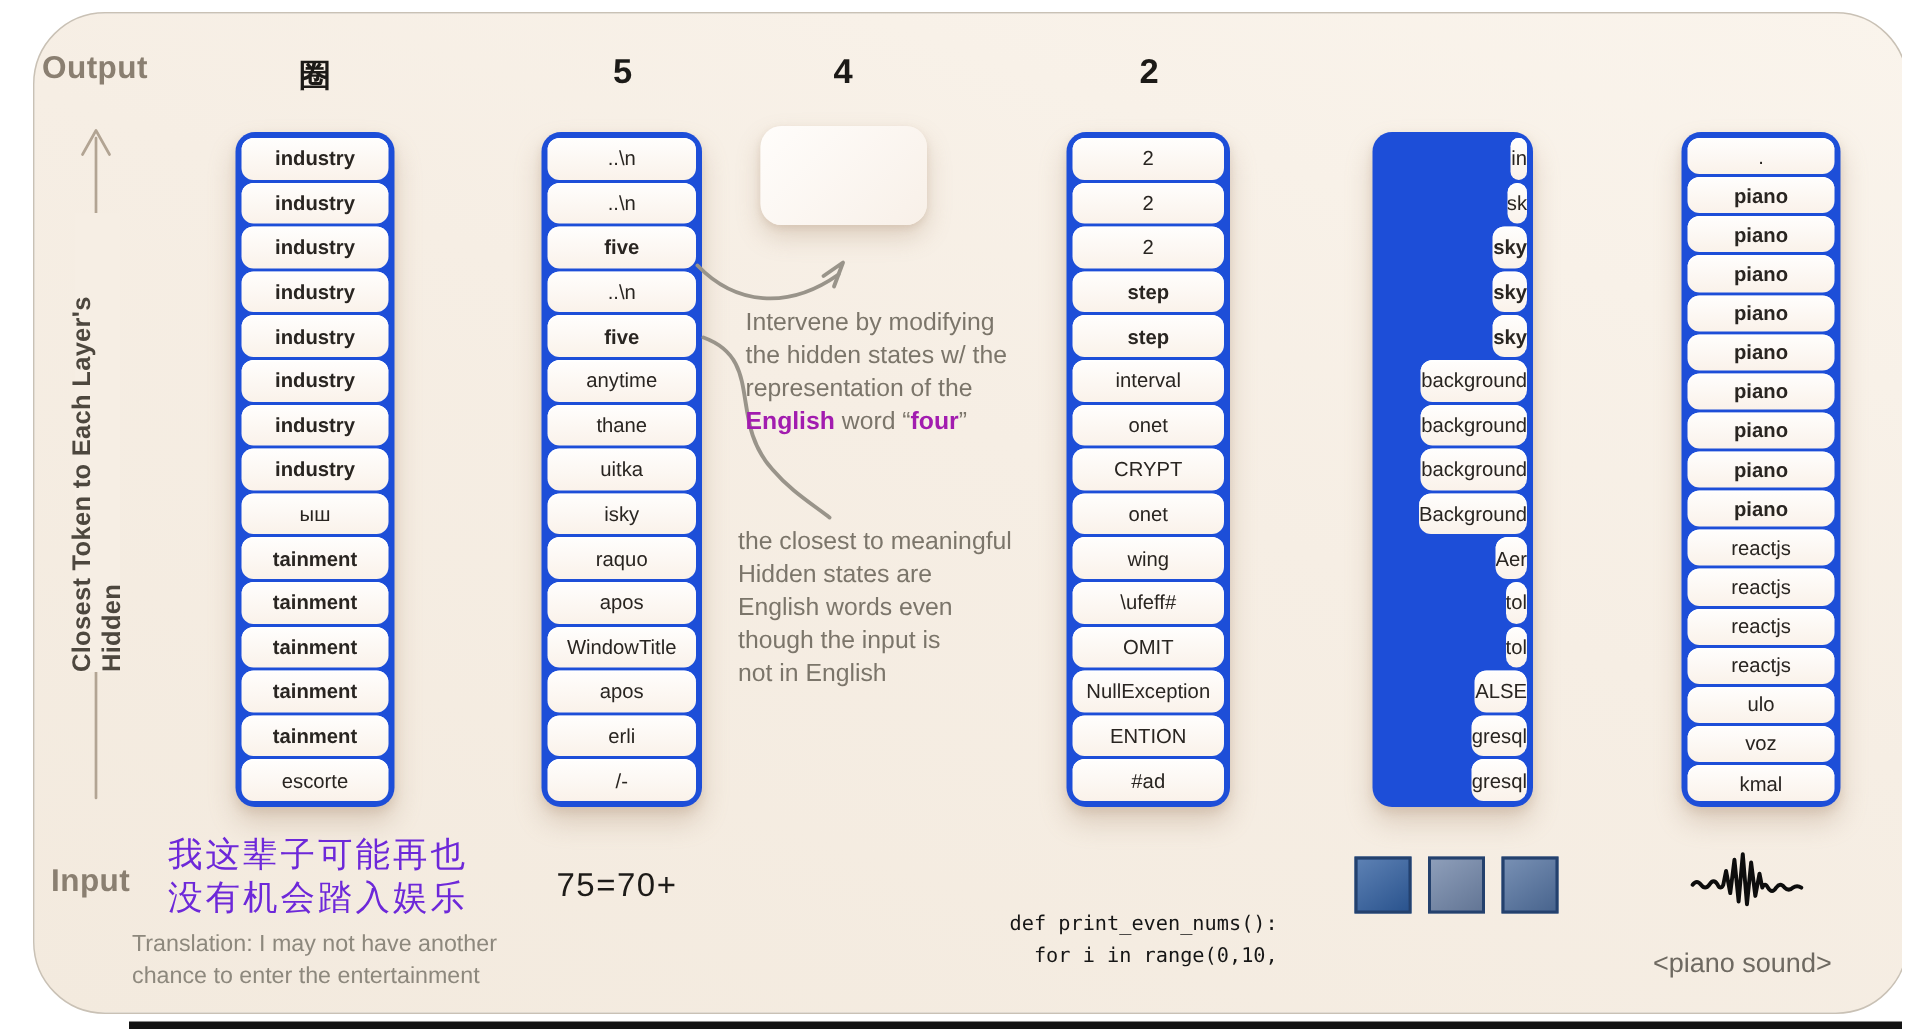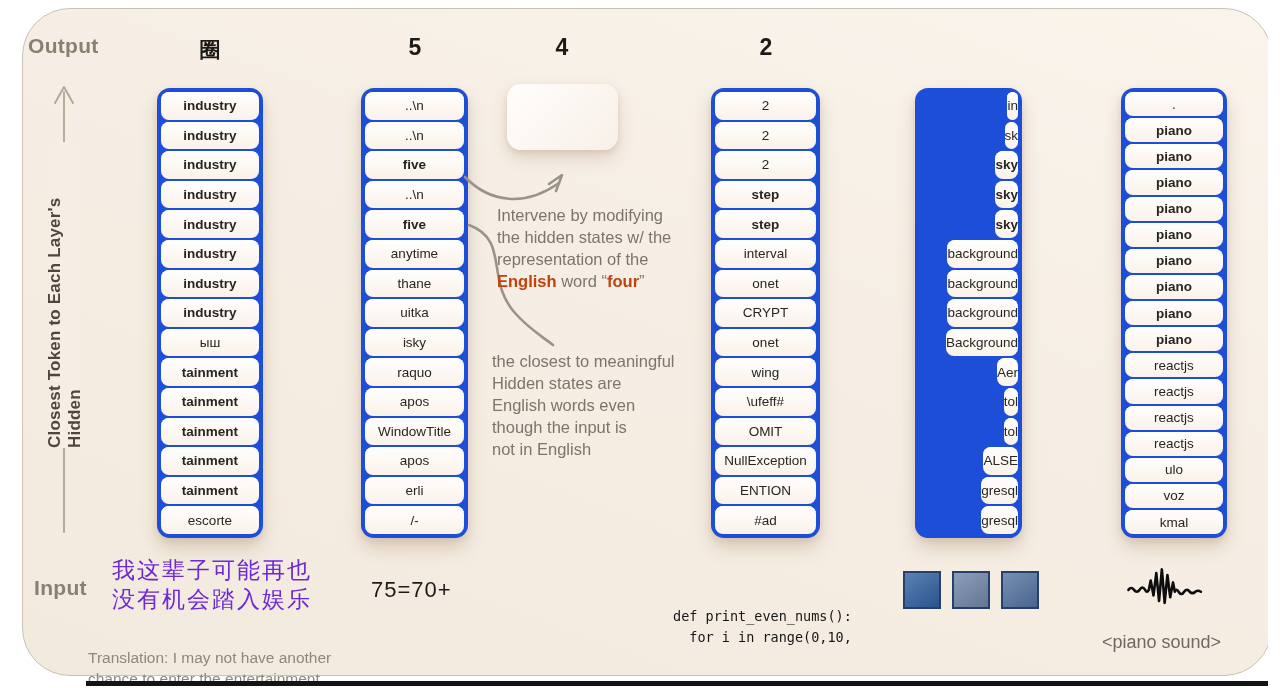--- a/index.html
+++ b/index.html
@@ -35,25 +35,25 @@
     font-size:13.5px; color:#292521; white-space:nowrap; overflow:hidden;
   }
   .row.b { font-weight:bold; }
   .empty-card {
     position:absolute; left:507px; top:84px; width:111px; height:66px; border-radius:14px;
     background:linear-gradient(135deg,#fffdfb 0%, #f8f0e8 100%);
     box-shadow:0 8px 16px rgba(165,135,105,.30), 0 2px 5px rgba(165,135,105,.18);
   }
 
   .note { position:absolute; font-size:16.5px; line-height:22px; color:#7b756a; }
-  .note .bold { font-weight:bold; color:#c2410c;margin-top:29px; }
+  .note .bold { font-weight:bold; color:#a21caf;margin-top:29px; }
 
   .zh-input { position:absolute; left:112px; top:556px; font-family:"DejaVu Serif", serif;
     font-size:23px; line-height:29px; color:#6d28d9; letter-spacing:2px; }
-  .translation { position:absolute; left:88px; top:620px; font-size:15.5px; line-height:20.5px; color:#8d887d;margin-top:28px; }
+  .translation { position:absolute; left:88px; top:620px; font-size:15.5px; line-height:20.5px; color:#8d887d; }
   .math-input { position:absolute; left:371px; top:577px; font-size:22px; color:#1d1b18; letter-spacing:1px; }
   .code-input { position:absolute; left:673px; top:564px; font-family:"DejaVu Sans Mono", monospace;
     font-size:13.5px; line-height:21px; color:#161616; white-space:pre; }
   .patches { position:absolute; left:903px; top:571px; display:flex; gap:11px; }
   .patch { width:38px; height:38px; border:2px solid #24416d; }
   .audio-caption { position:absolute; left:1102px; top:632px; width:142px; text-align:left;
     font-size:18px; color:#6e6961; }
   svg { position:absolute; overflow:visible; }
 </style>
 </head>

